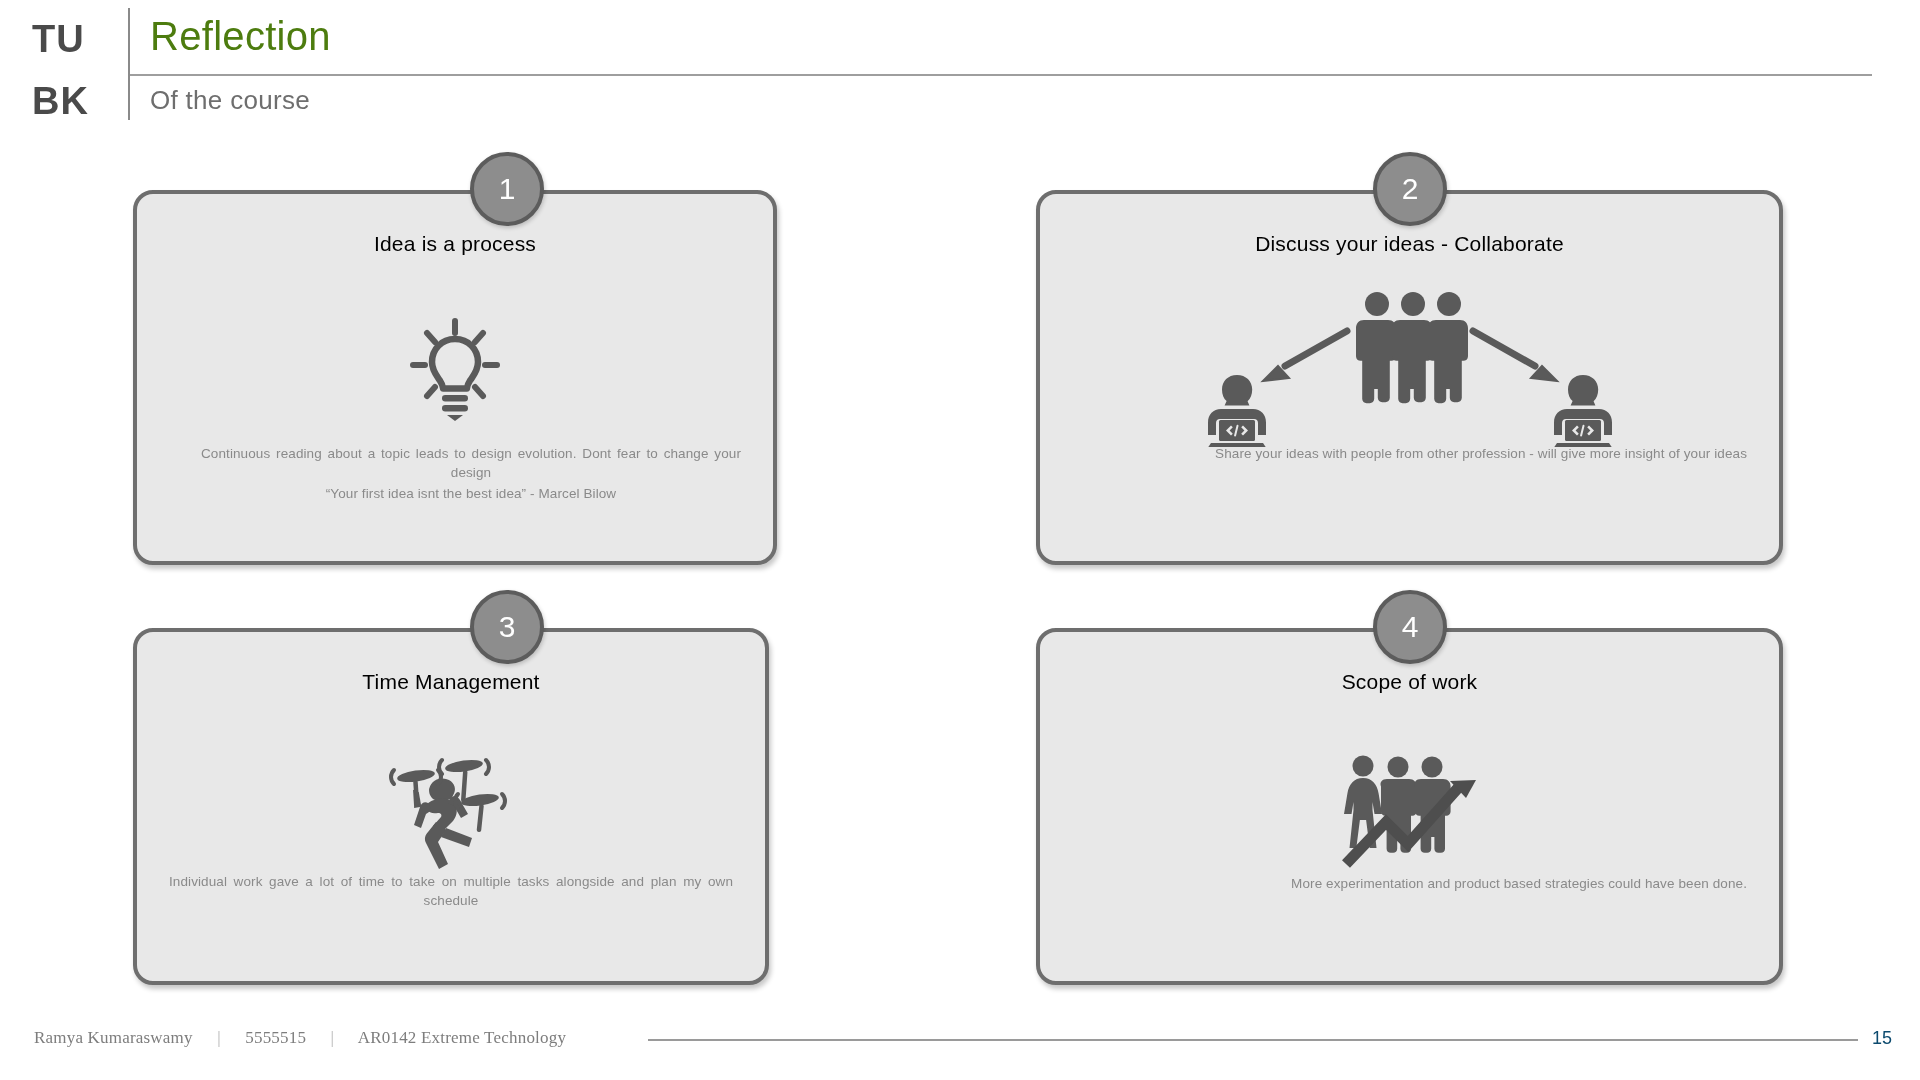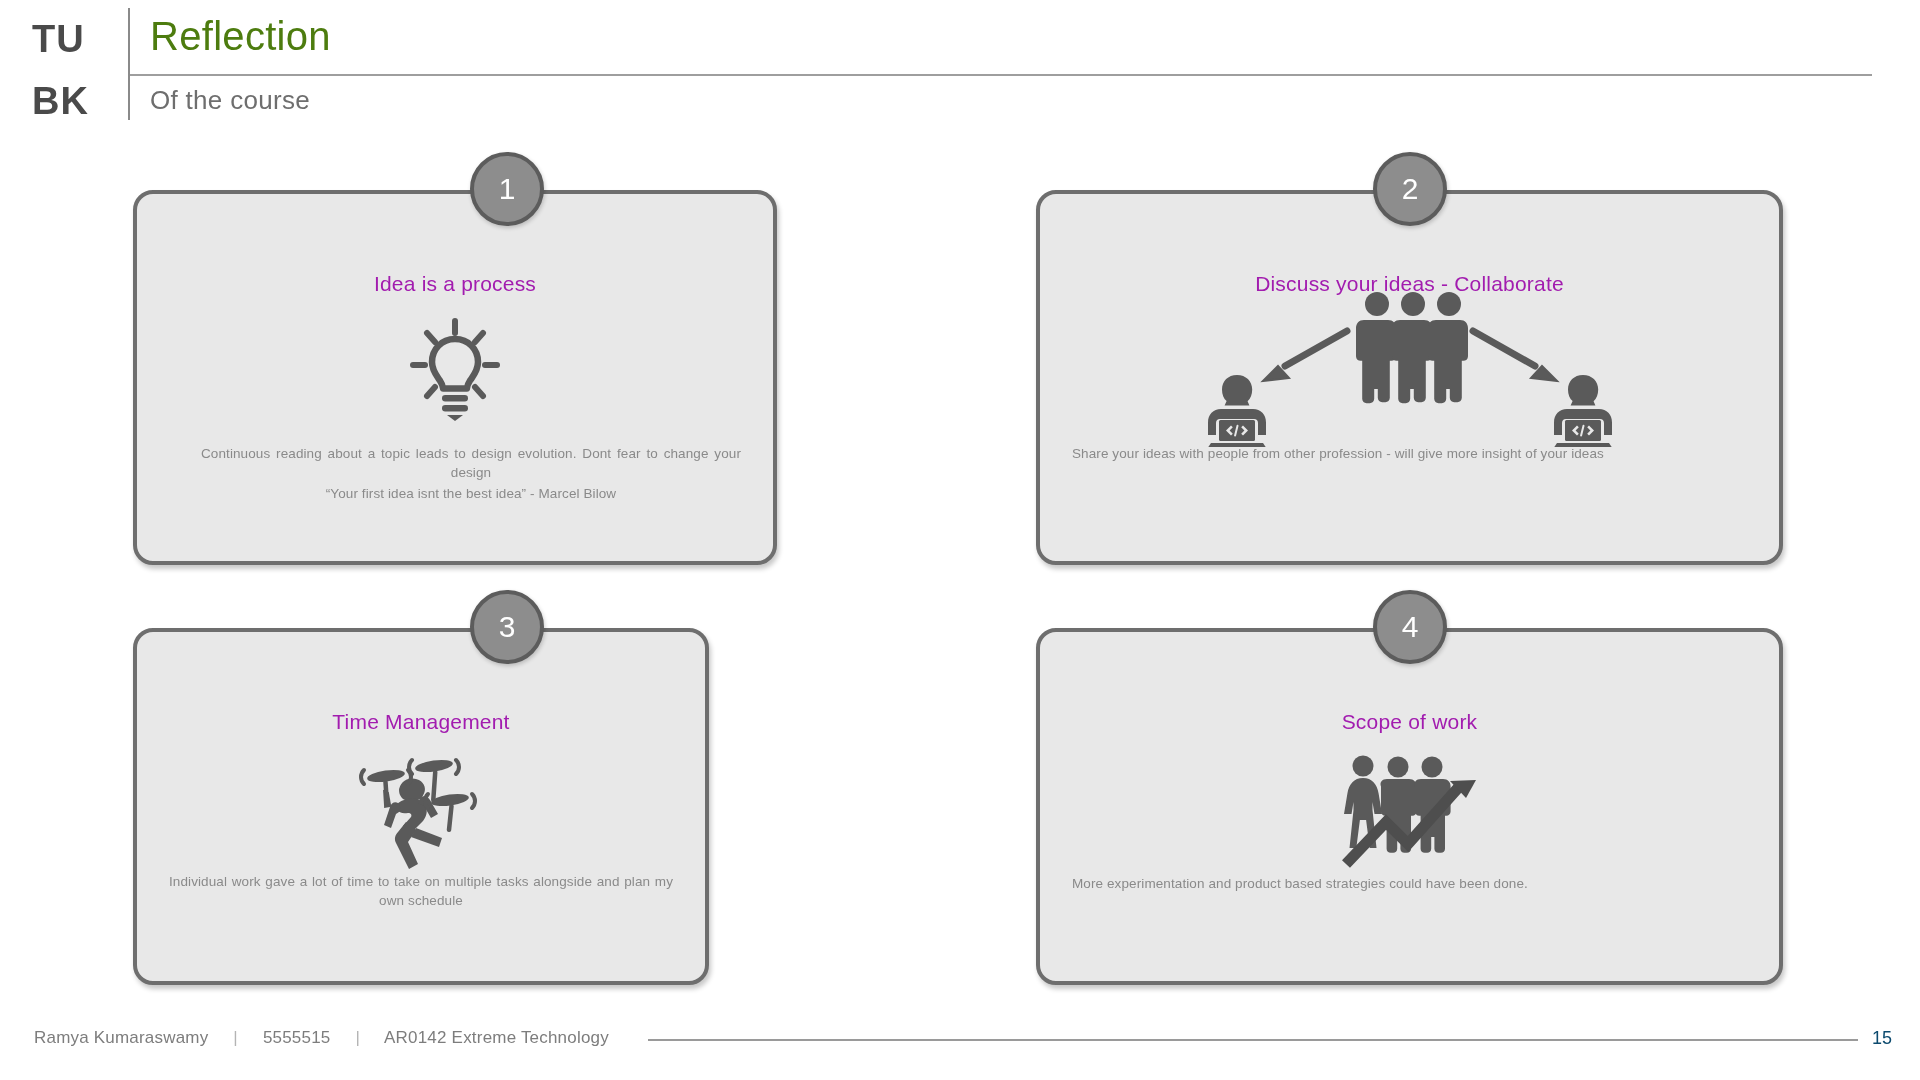--- a/index.html
+++ b/index.html
@@ -79,21 +79,21 @@
 
   .card {
     position: absolute;
     background: #e8e8e8;
     border: 4px solid #6e6e6e;
     border-radius: 20px;
     box-shadow: 2px 4px 5px rgba(0,0,0,0.22);
   }
   .card.c1 { left: 133px; top: 190px;  width: 644px; height: 375px; }
   .card.c2 { left: 1036px; top: 190px; width: 747px; height: 375px; }
-  .card.c3 { left: 133px; top: 628px;  width: 576px; height: 357px; }
+  .card.c3 { left: 133px; top: 628px;  width: 636px; height: 357px; }
   .card.c4 { left: 1036px; top: 628px; width: 747px; height: 357px; }
 
   .badge {
     position: absolute;
     width: 74px; height: 74px;
     border-radius: 50%;
     background: #8d8d8d;
     border: 4px solid #5c5c5c;
     color: #ffffff;
     font-size: 30px;
@@ -108,43 +108,42 @@
   .badge.b3 { left: 470px;  top: 590px; }
   .badge.b4 { left: 1373px; top: 590px; }
 
   .card-title {
     position: absolute;
     left: 0; width: 100%;
     top: 38px;
     text-align: center;
     font-size: 21px;
     font-weight: 400;
-    color: #a21caf;
+    color: #000000;
     letter-spacing: 0.2px;
-    margin-top: 40px;
   }
 
   .card-icon {
     position: absolute;
     left: 0; width: 100%;
     display: flex;
     align-items: center;
     justify-content: center;
   }
   .card.c1 .card-icon { top: 100px; height: 150px; }
   .card.c2 .card-icon { top: 90px;  height: 165px; }
   .card.c3 .card-icon { top: 92px;  height: 165px; }
   .card.c4 .card-icon { top: 100px; height: 160px; }
 
   .card-body {
     position: absolute;
     left: 32px; right: 32px;
     font-size: 13.5px;
     color: #8a8a8a;
-    text-align: left;
+    text-align: right;
     line-height: 19px;
     letter-spacing: 0.1px;
   }
   .card.c1 .card-body { top: 250px; text-align: justify; text-align-last: center; margin-left: 32px; }
   .card.c2 .card-body { top: 250px; }
   .card.c3 .card-body { top: 240px; text-align: justify; text-align-last: center; }
   .card.c4 .card-body { top: 242px; }
 
   .card-quote {
     display: block;
@@ -158,20 +157,21 @@
     left: 0; bottom: 0;
     width: 1920px; height: 70px;
   }
   .footer-meta {
     position: absolute;
     left: 34px; top: 18px;
     font-size: 17px;
     color: #7d7d7d;
     letter-spacing: 0.2px;
     white-space: nowrap;
+    font-family: Liberation Serif, serif;
   }
   .footer-sep { display: inline-block; padding: 0 20px; color: #b4b4b4; }
   .footer-rule {
     position: absolute;
     left: 648px; top: 29px;
     width: 1210px; height: 1.6px;
     background: #9a9a9a;
   }
   .footer-page {
     position: absolute;

